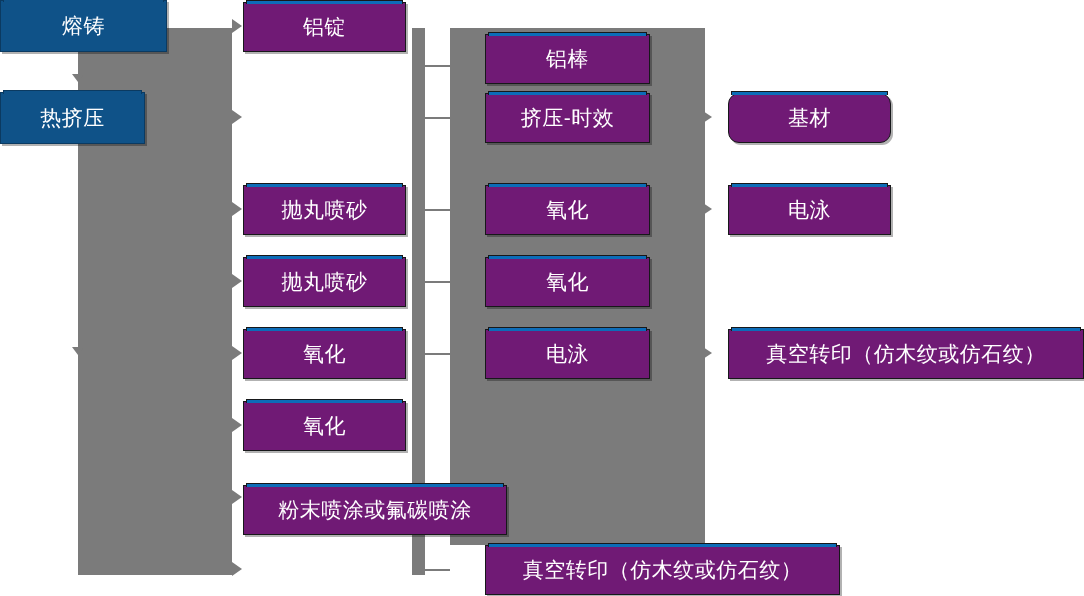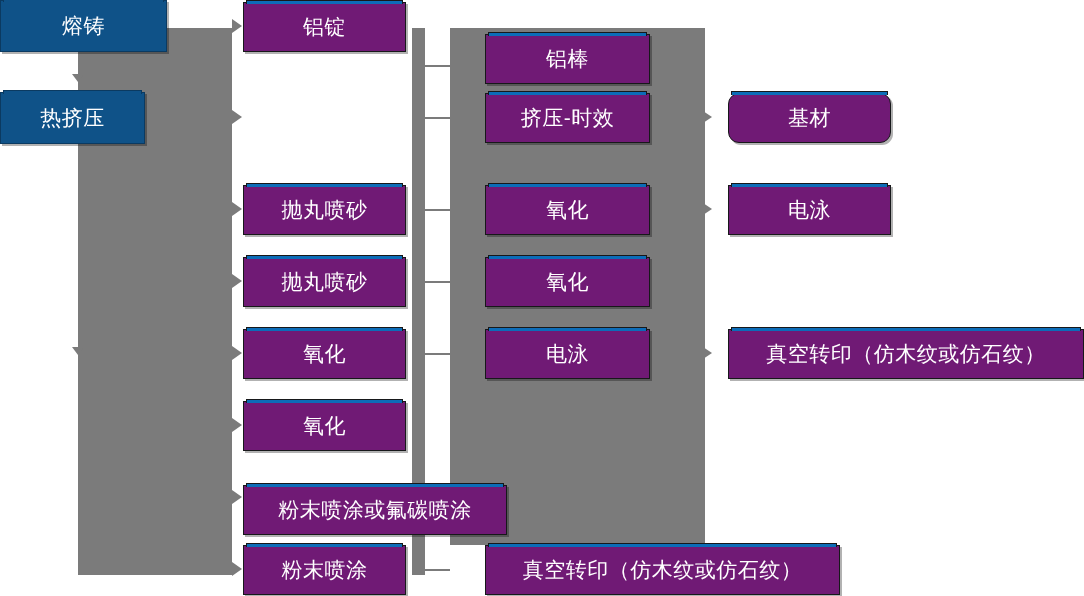--- a/index.html
+++ b/index.html
@@ -166,23 +166,20 @@
   </div>
   <div class="box mid" style="left:243px; top:329px; width:163px; height:50px;">
     <span>氧化</span>
   </div>
   <div class="box mid" style="left:243px; top:401px; width:163px; height:50px;">
     <span>氧化</span>
   </div>
   <div class="box mid" style="left:243px; top:473px; width:264px; height:50px;margin-top:12px;">
     <span>粉末喷涂或氟碳喷涂</span>
   </div>
-  <div class="box mid" style="left:243px; top:545px; width:163px; height:50px;">
-    <span>粉末喷涂</span>
-  </div>
 
   <div class="box mid" style="left:485px; top:2px; width:165px; height:50px;margin-top:32px;">
     <span>铝棒</span>
   </div>
   <div class="box mid" style="left:485px; top:93px; width:165px; height:50px;">
     <span>挤压-时效</span>
   </div>
   <div class="box mid" style="left:485px; top:185px; width:165px; height:50px;">
     <span>氧化</span>
   </div>

